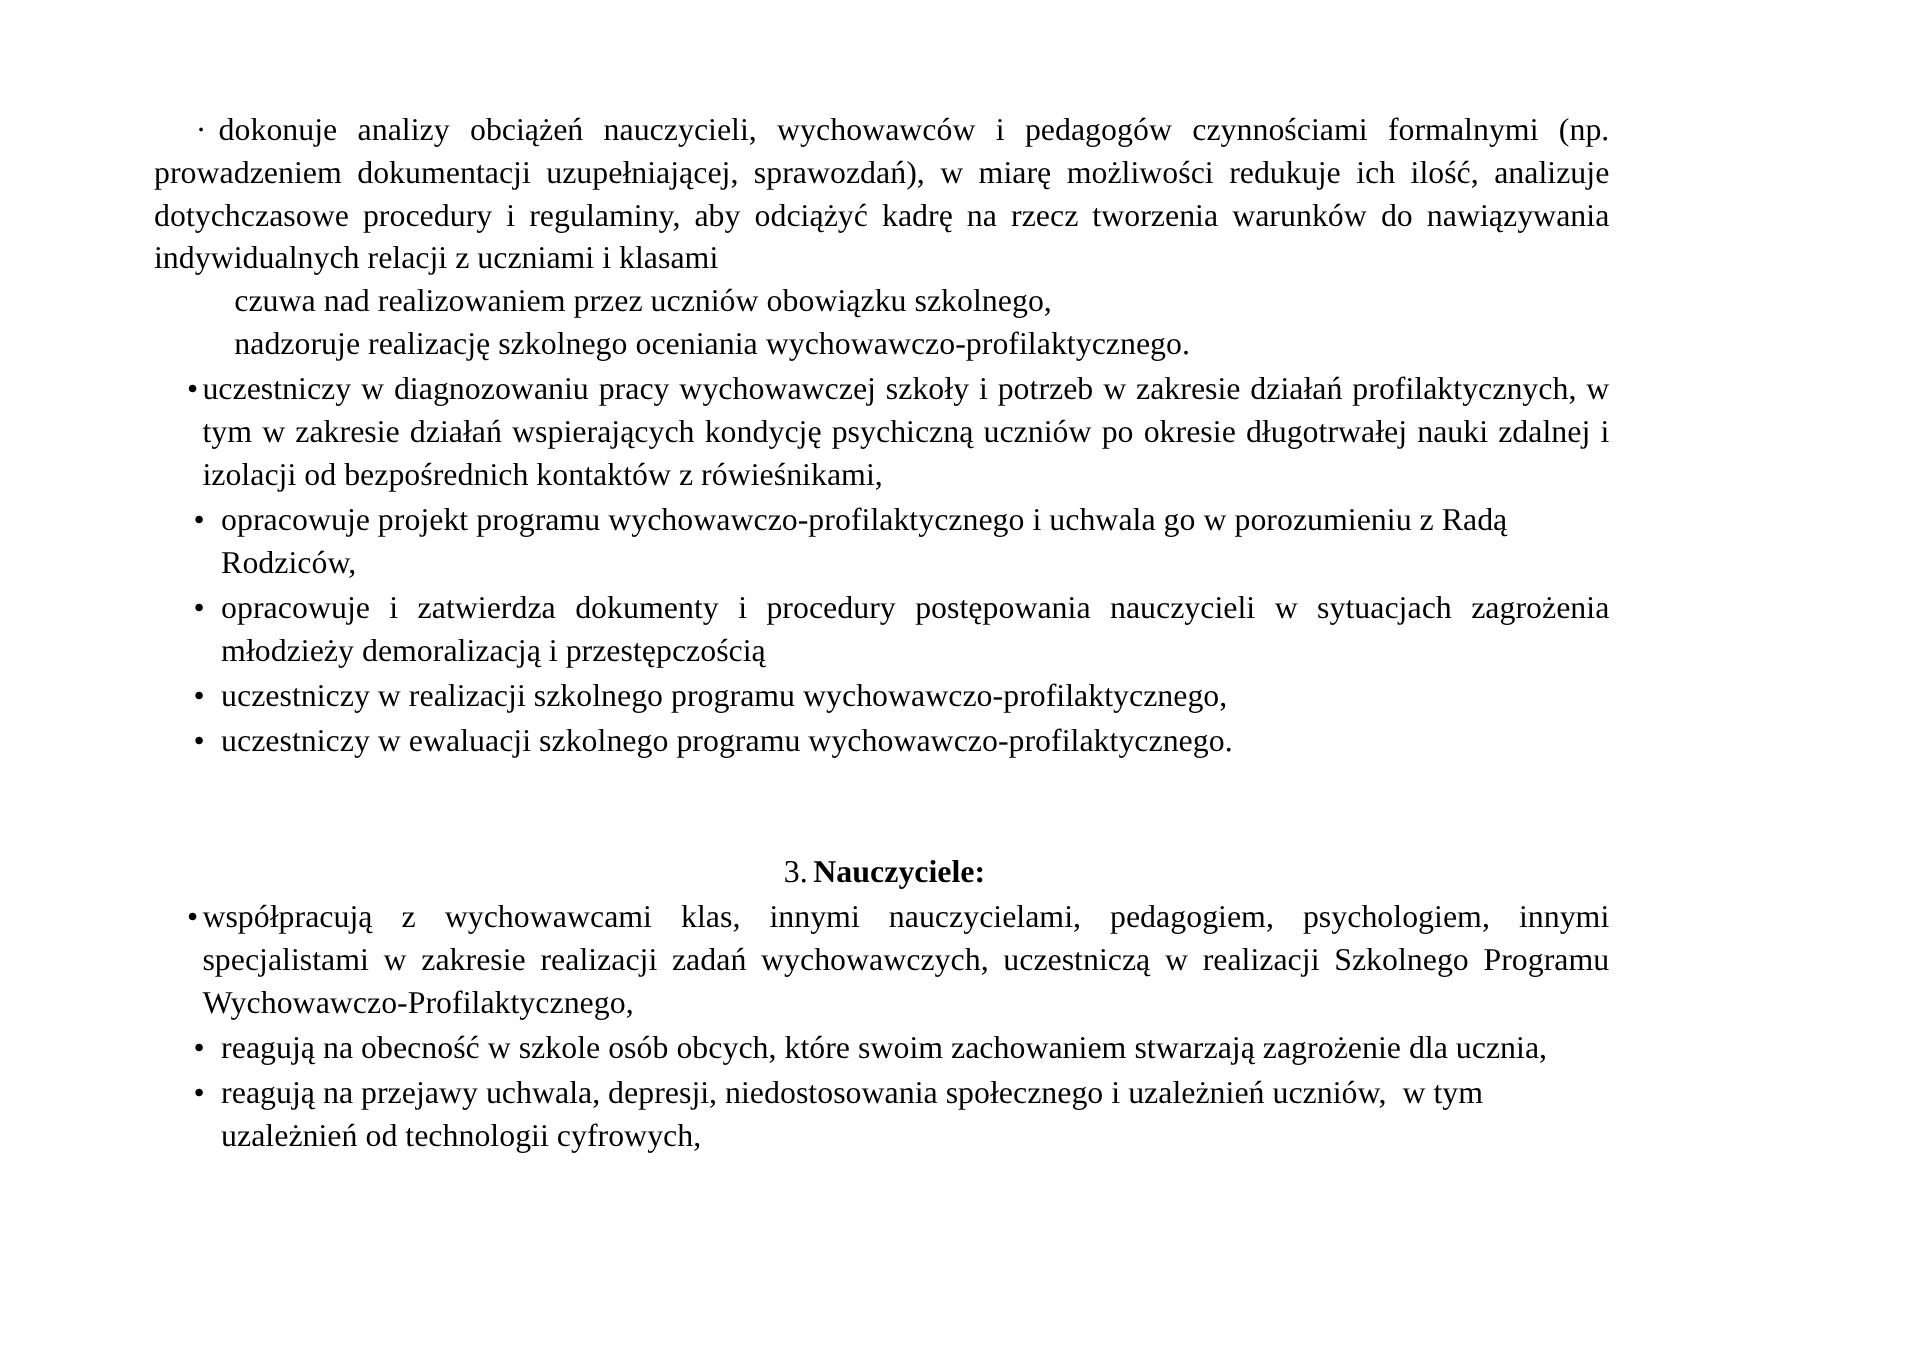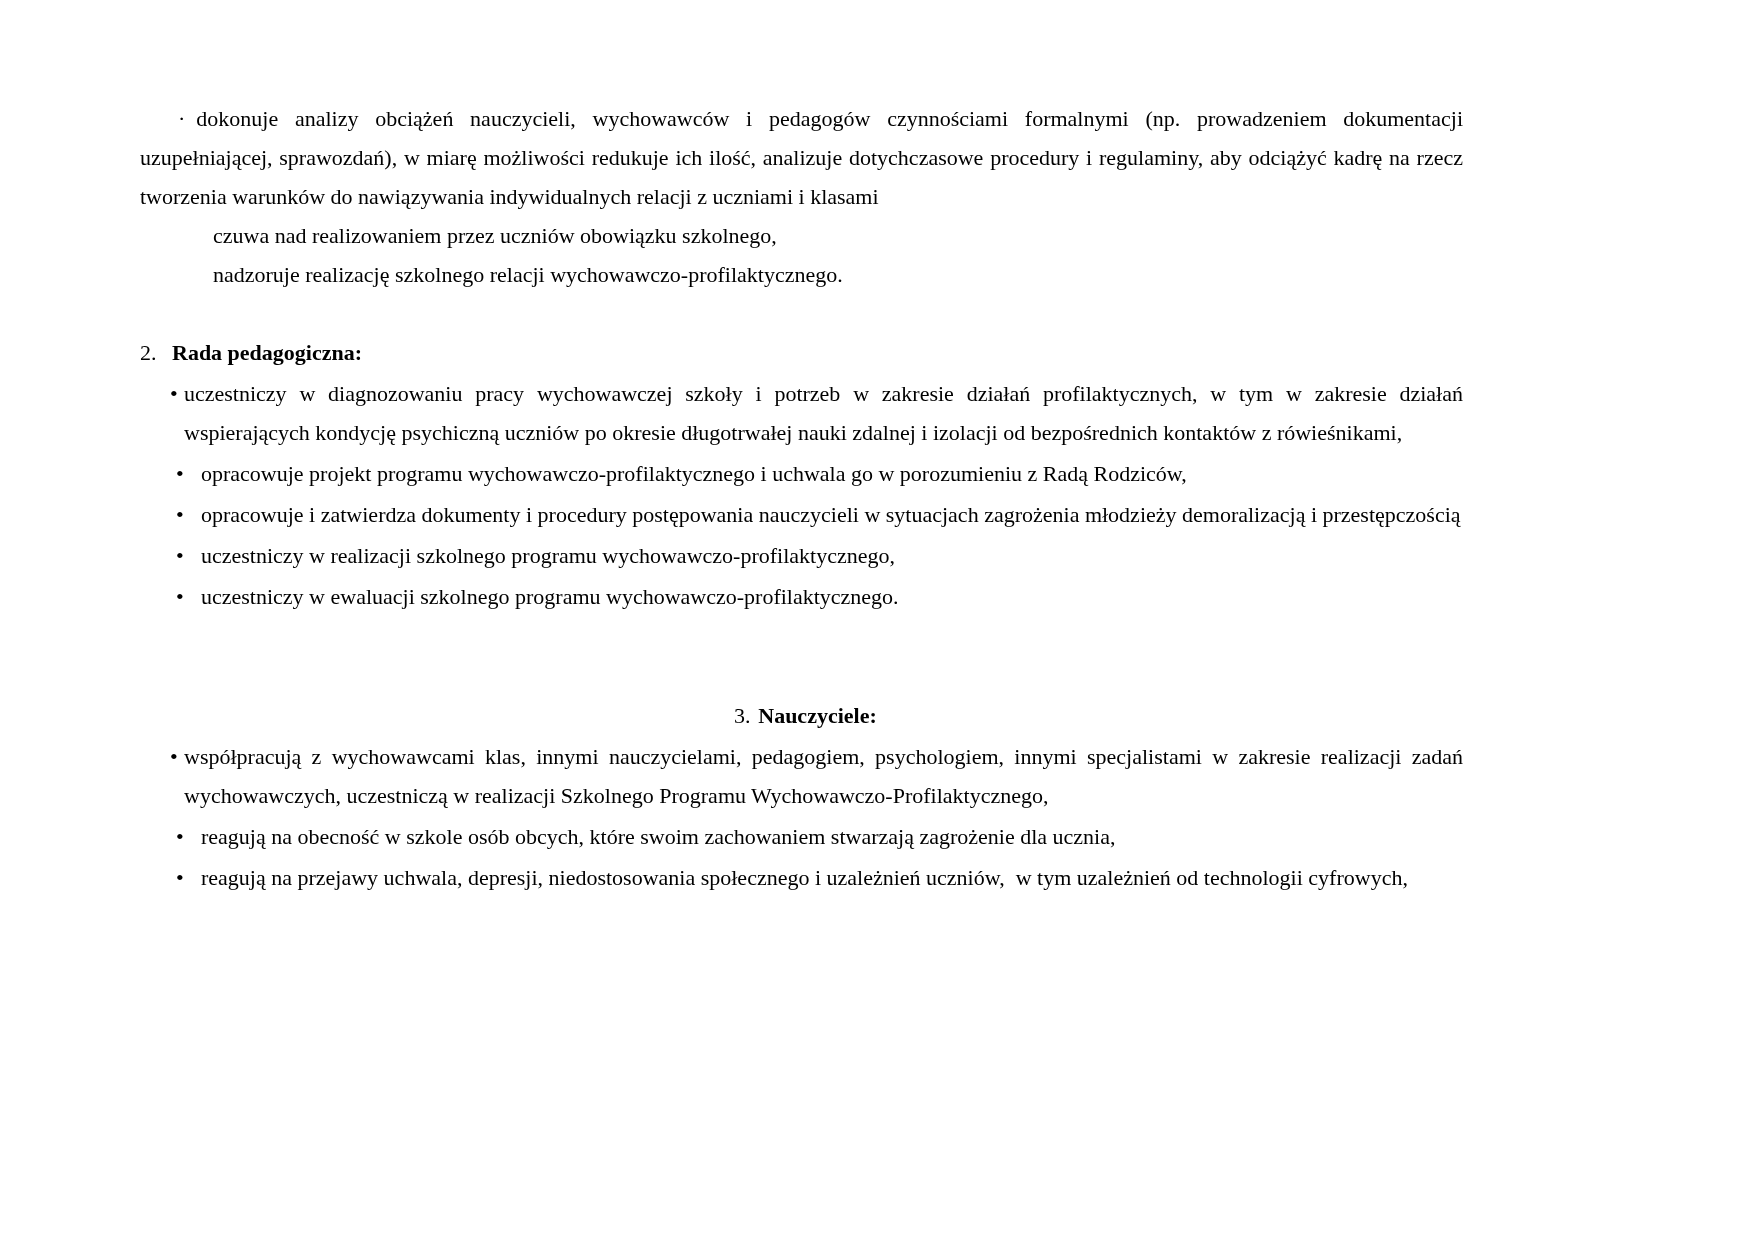--- a/index.html
+++ b/index.html
@@ -11,21 +11,21 @@
     width: 1755px;
     height: 1241px;
     overflow: hidden;
   }
   .page {
     box-sizing: border-box;
     width: 1755px;
     height: 1241px;
     padding: 99px 292px 0 140px;
     font-family: "Liberation Serif", "DejaVu Serif", serif;
-    font-size: 22px;
+    font-size: 29px;
     line-height: 39px;
     color: #000000;
     background: #ffffff;
   }
   .justify { text-align: justify; }
   .para { margin: 0; }
   .intro { text-indent: 38px; }
   .intro .marker { margin-right: 11px; }
   .subline { margin-left: 73px; }
   .heading { margin: 0; }
@@ -47,25 +47,22 @@
   .keepspaces { white-space: pre-wrap; }
 </style>
 </head>
 <body>
 
 <div class="page">
 
   <p class="para intro justify"><span class="marker">·</span><span>dokonuje analizy obciążeń nauczycieli, wychowawców i pedagogów czynnościami formalnymi (np.  prowadzeniem dokumentacji uzupełniającej, sprawozdań), w miarę możliwości redukuje ich ilość, analizuje dotychczasowe procedury i regulaminy, aby odciążyć kadrę na rzecz tworzenia warunków do nawiązywania indywidualnych relacji z uczniami i klasami</span></p>
 
   <div class="para subline">czuwa nad realizowaniem przez uczniów obowiązku szkolnego,</div>
-  <div class="para subline">nadzoruje realizację szkolnego relacji wychowawczo-profilaktycznego.</div>
+  <div class="para subline">nadzoruje realizację szkolnego oceniania wychowawczo-profilaktycznego.</div>
 
-  <div class="para heading h2">
-    <span class="num">2.</span><span class="title">Rada pedagogiczna:</span>
-  </div>
 
   <div class="bullet tight">
     <span class="b">•</span>
     <div class="bt justify">uczestniczy w diagnozowaniu pracy wychowawczej szkoły i potrzeb w zakresie działań profilaktycznych, w tym w zakresie działań wspierających kondycję psychiczną uczniów po okresie długotrwałej nauki zdalnej i izolacji od bezpośrednich kontaktów z rówieśnikami,</div>
   </div>
   <div class="bullet wide">
     <span class="b">•</span>
     <div class="bt">opracowuje projekt programu wychowawczo-profilaktycznego i uchwala go w porozumieniu z Radą Rodziców,</div>
   </div>
   <div class="bullet wide">

